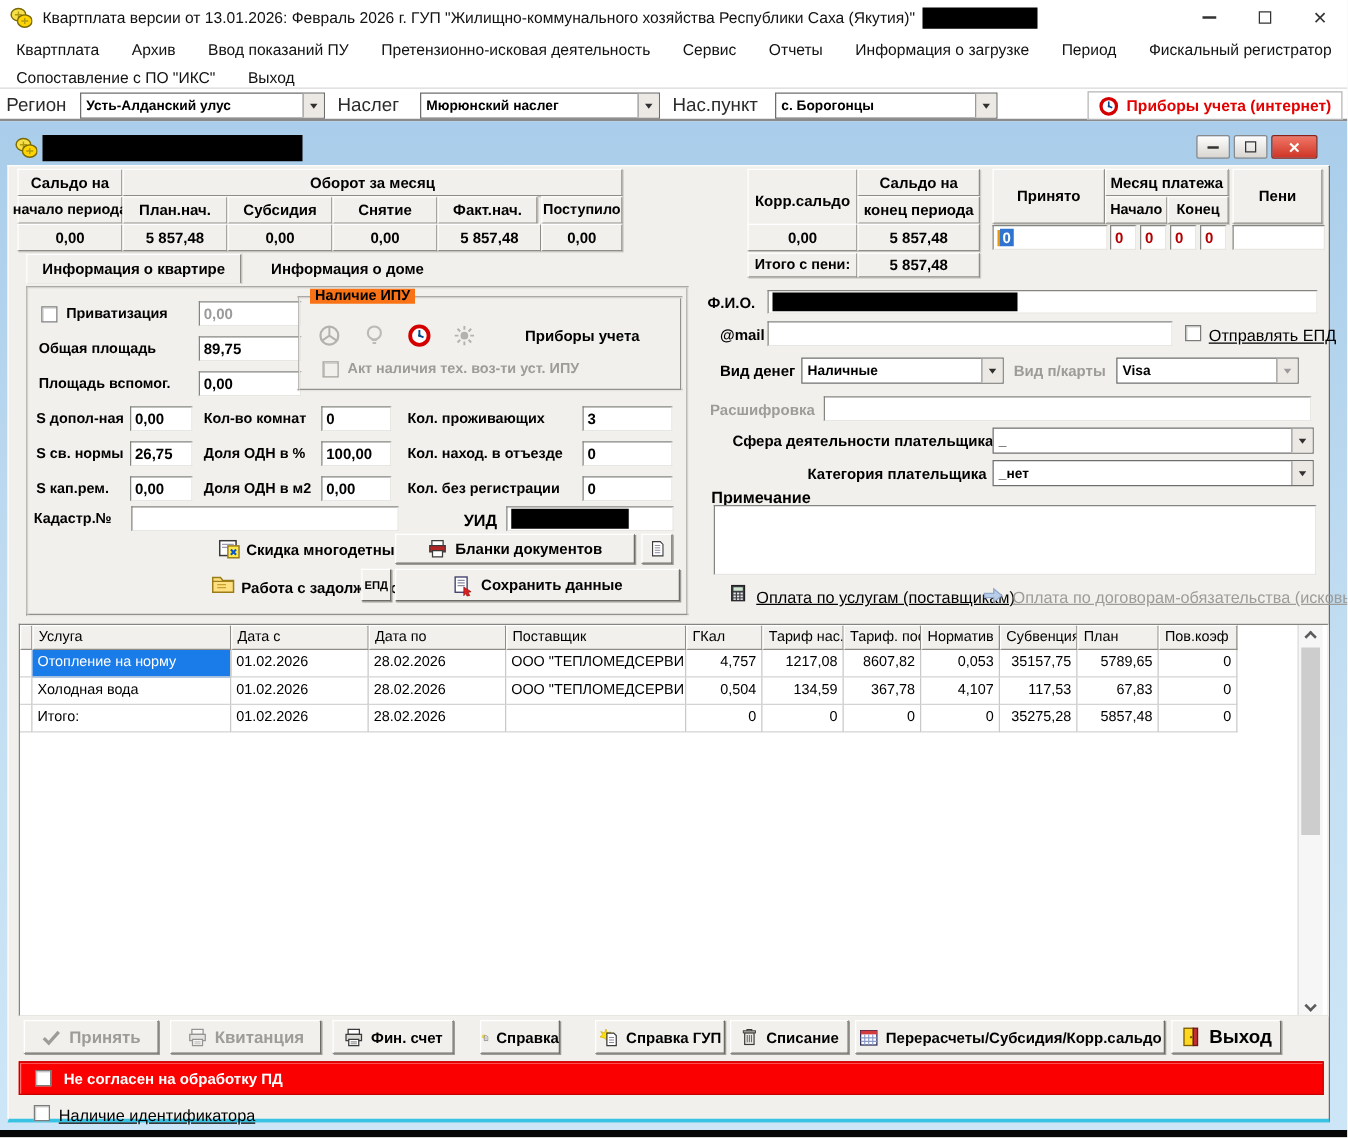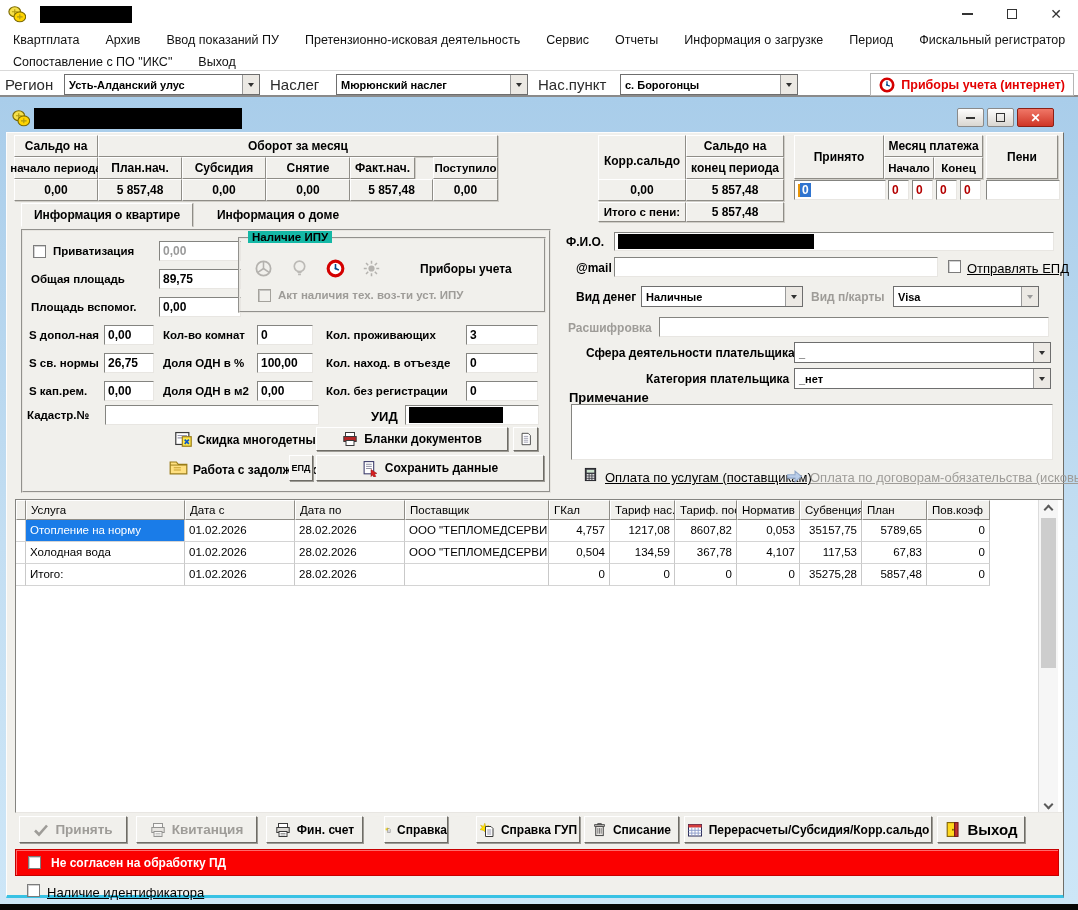--- a/index.html
+++ b/index.html
@@ -44,21 +44,21 @@
   .sinput { position:absolute; background:#fff; border:1px solid; border-color:#848480 #e8e6e2 #e8e6e2 #848480; font-weight:bold; font-size:12px; padding:1px 3px; display:flex; align-items:center; overflow:hidden; white-space:nowrap; }
   .sinput.gray { color:#9a9a9a; }
   .lbl { position:absolute; font-weight:bold; font-size:11.5px; color:#000; white-space:nowrap; }
   .lbl.dis { color:#9e9c98; }
   .lbl.reg { font-weight:normal; font-size:13px;text-decoration:underline; }
   .btn { position:absolute; background:#f1f0ec; border:1px solid; border-color:#ffffff #6e6c66 #6e6c66 #ffffff; box-shadow:1px 1px 0 #9d9b95; display:flex; align-items:center; justify-content:center; gap:6px; font-weight:bold; font-size:12px; cursor:pointer; }
   .btn.dis { color:#9e9c98; cursor:default; }
   .cb { position:absolute; width:13px; height:13px; background:#fff; border:1px solid #7c7c7c; box-shadow:inset 1px 1px 0 rgba(0,0,0,.18); }
   .cb.dis { background:#f1f0ec; border-color:#a4a29c; }
   .groupbox { position:absolute; border:2px groove #e6e4df; }
-  .legend { position:absolute; top:-8px; left:8px; background:#14b8a6; padding:0 4px; font-weight:bold; font-size:11.5px; }
+  .legend { position:absolute; top:-8px; left:8px; background:#f97316; padding:0 4px; font-weight:bold; font-size:11.5px; }
 
   
   .caret { width:2px; height:13px; background:#e8960a; margin-right:0; }
   .selzero { background:#2f74d0; color:#fff; padding:0 2px; }
   .red { color:#b40000; }
 
   
   .tab { position:absolute; height:24px; display:flex; align-items:center; justify-content:center; font-weight:bold; font-size:12px; white-space:nowrap; }
   .tab.active { background:#f1f0ec; border:1px solid; border-color:#fff #8f8d87 transparent #fff; box-shadow:1px 0 0 #cfcdc7; }
 
@@ -181,20 +181,21 @@
     </g>
   </defs>
 </svg>
 
 <div id="app">
 
   <div class="titlebar">
     <svg class="app-ico" viewBox="0 0 16 16">
         <use href="#i-coins"></use>
       </svg>
+    <span class="title-text">Квартплата версии от 13.01.2026: Февраль 2026 г.  ГУП "Жилищно-коммунального хозяйства Республики Саха (Якутия)"</span>
     <span class="redact" style="width:92px;height:17px;margin-left:6px"></span>
   </div>
   <div class="win-ctl" style="left:945px">
       <span class="glyph-min"></span>
     </div>
   <div class="win-ctl" style="left:990px">
       <span class="glyph-max"></span>
     </div>
   <div class="win-ctl" style="left:1034px">
       <span class="glyph-close">✕</span>
@@ -272,21 +273,21 @@
         <div class="scell" style="left:591px;top:2px;width:88px;height:51px">Корр.сальдо</div>
         <div class="scell" style="left:679px;top:2px;width:98px;height:22px">Сальдо на</div>
         <div class="scell" style="left:787px;top:2px;width:90px;height:44px">Принято</div>
         <div class="scell" style="left:877px;top:2px;width:99px;height:22px">Месяц платежа</div>
         <div class="scell" style="left:979px;top:2px;width:72px;height:44px">Пени</div>
 
         <div class="scell" style="left:7px;top:24px;width:84px;height:22px;font-size:11.5px">начало периода</div>
         <div class="scell" style="left:91px;top:24px;width:84px;height:22px">План.нач.</div>
         <div class="scell" style="left:175px;top:24px;width:84px;height:22px">Субсидия</div>
         <div class="scell" style="left:259px;top:24px;width:84px;height:22px">Снятие</div>
-        <div class="scell" style="left:343px;top:24px;width:65px;height:22px">Факт.нач.</div>
+        <div class="scell" style="left:343px;top:24px;width:80px;height:22px">Факт.нач.</div>
         <div class="scell" style="left:426px;top:24px;width:65px;height:22px;font-size:11.5px">Поступило</div>
         <div class="scell" style="left:679px;top:24px;width:98px;height:22px">конец периода</div>
         <div class="scell" style="left:877px;top:24px;width:50px;height:22px;font-size:11.5px">Начало</div>
         <div class="scell" style="left:927px;top:24px;width:49px;height:22px;font-size:11.5px">Конец</div>
 
         <div class="scell" style="left:7px;top:46px;width:84px;height:22px">0,00</div>
         <div class="scell" style="left:91px;top:46px;width:84px;height:22px">5 857,48</div>
         <div class="scell" style="left:175px;top:46px;width:84px;height:22px">0,00</div>
         <div class="scell" style="left:259px;top:46px;width:84px;height:22px">0,00</div>
         <div class="scell" style="left:343px;top:46px;width:83px;height:22px">5 857,48</div>

